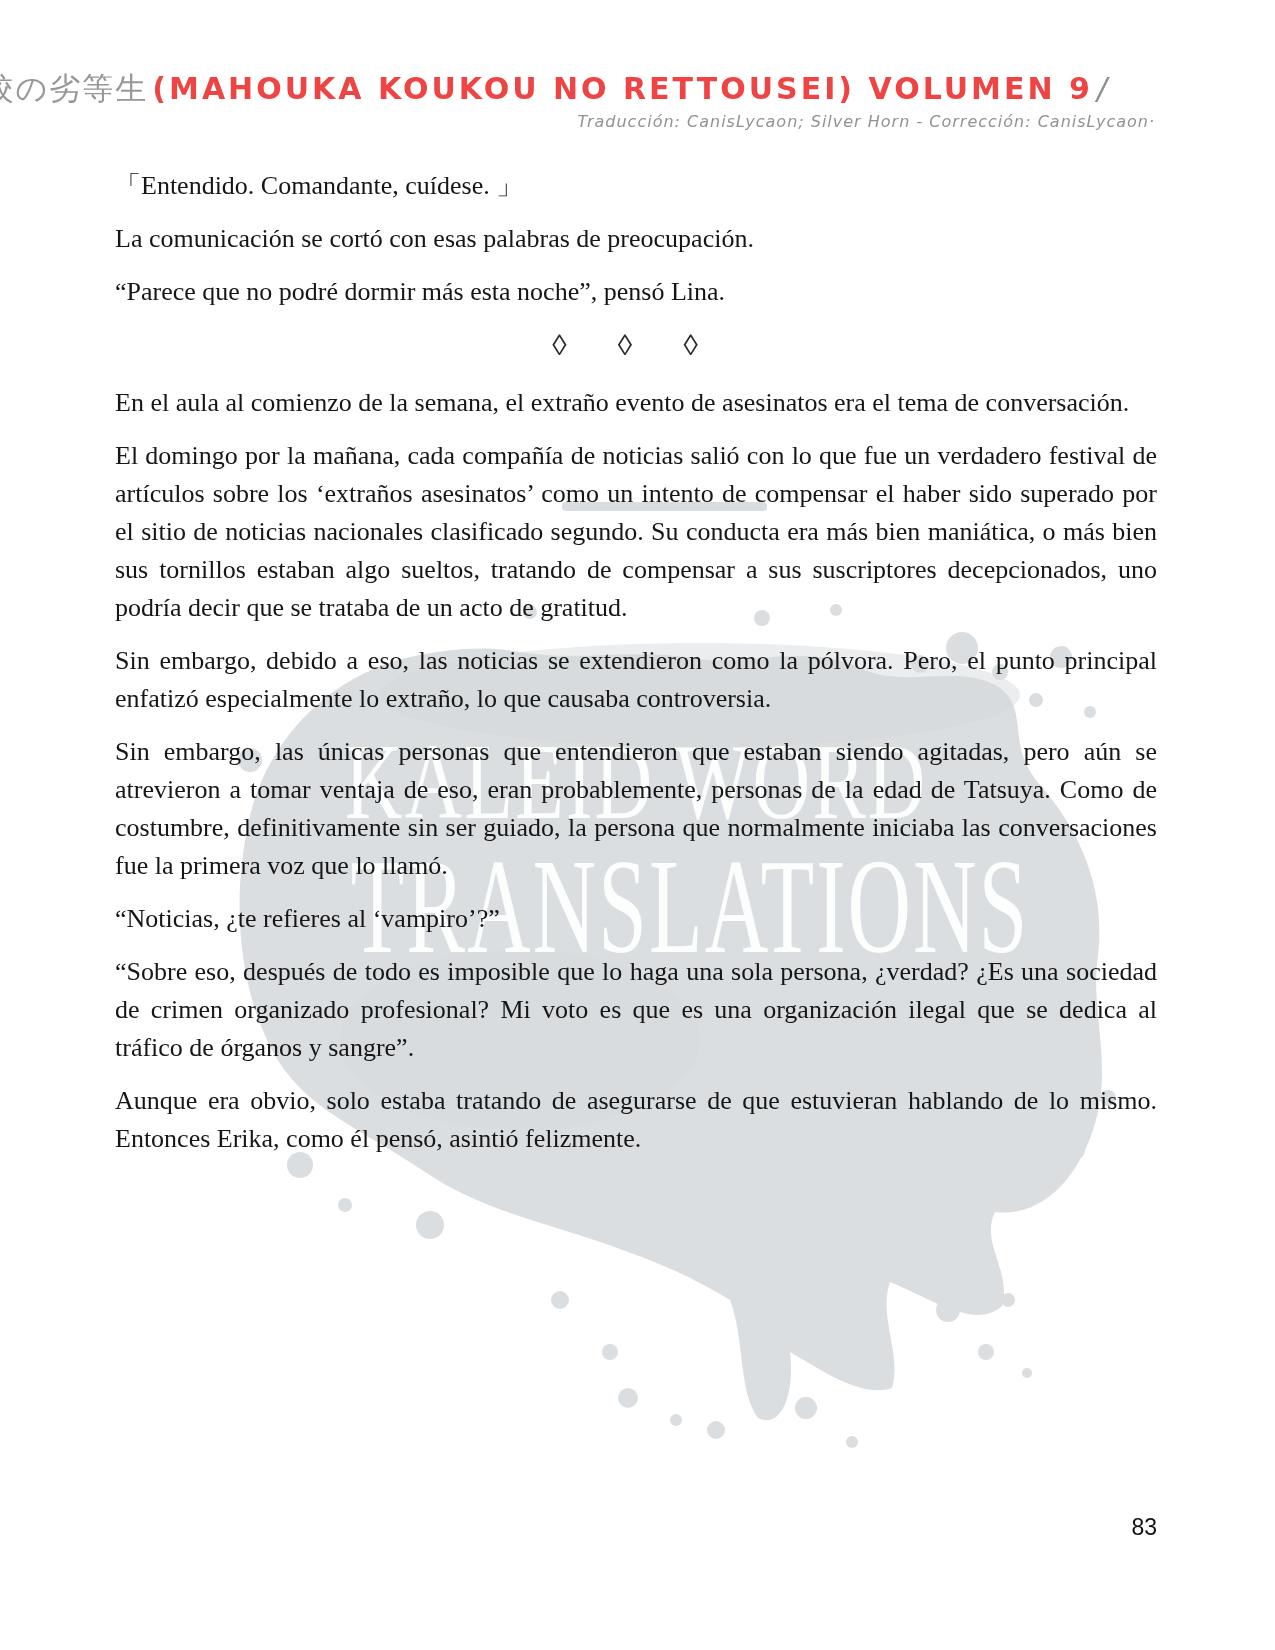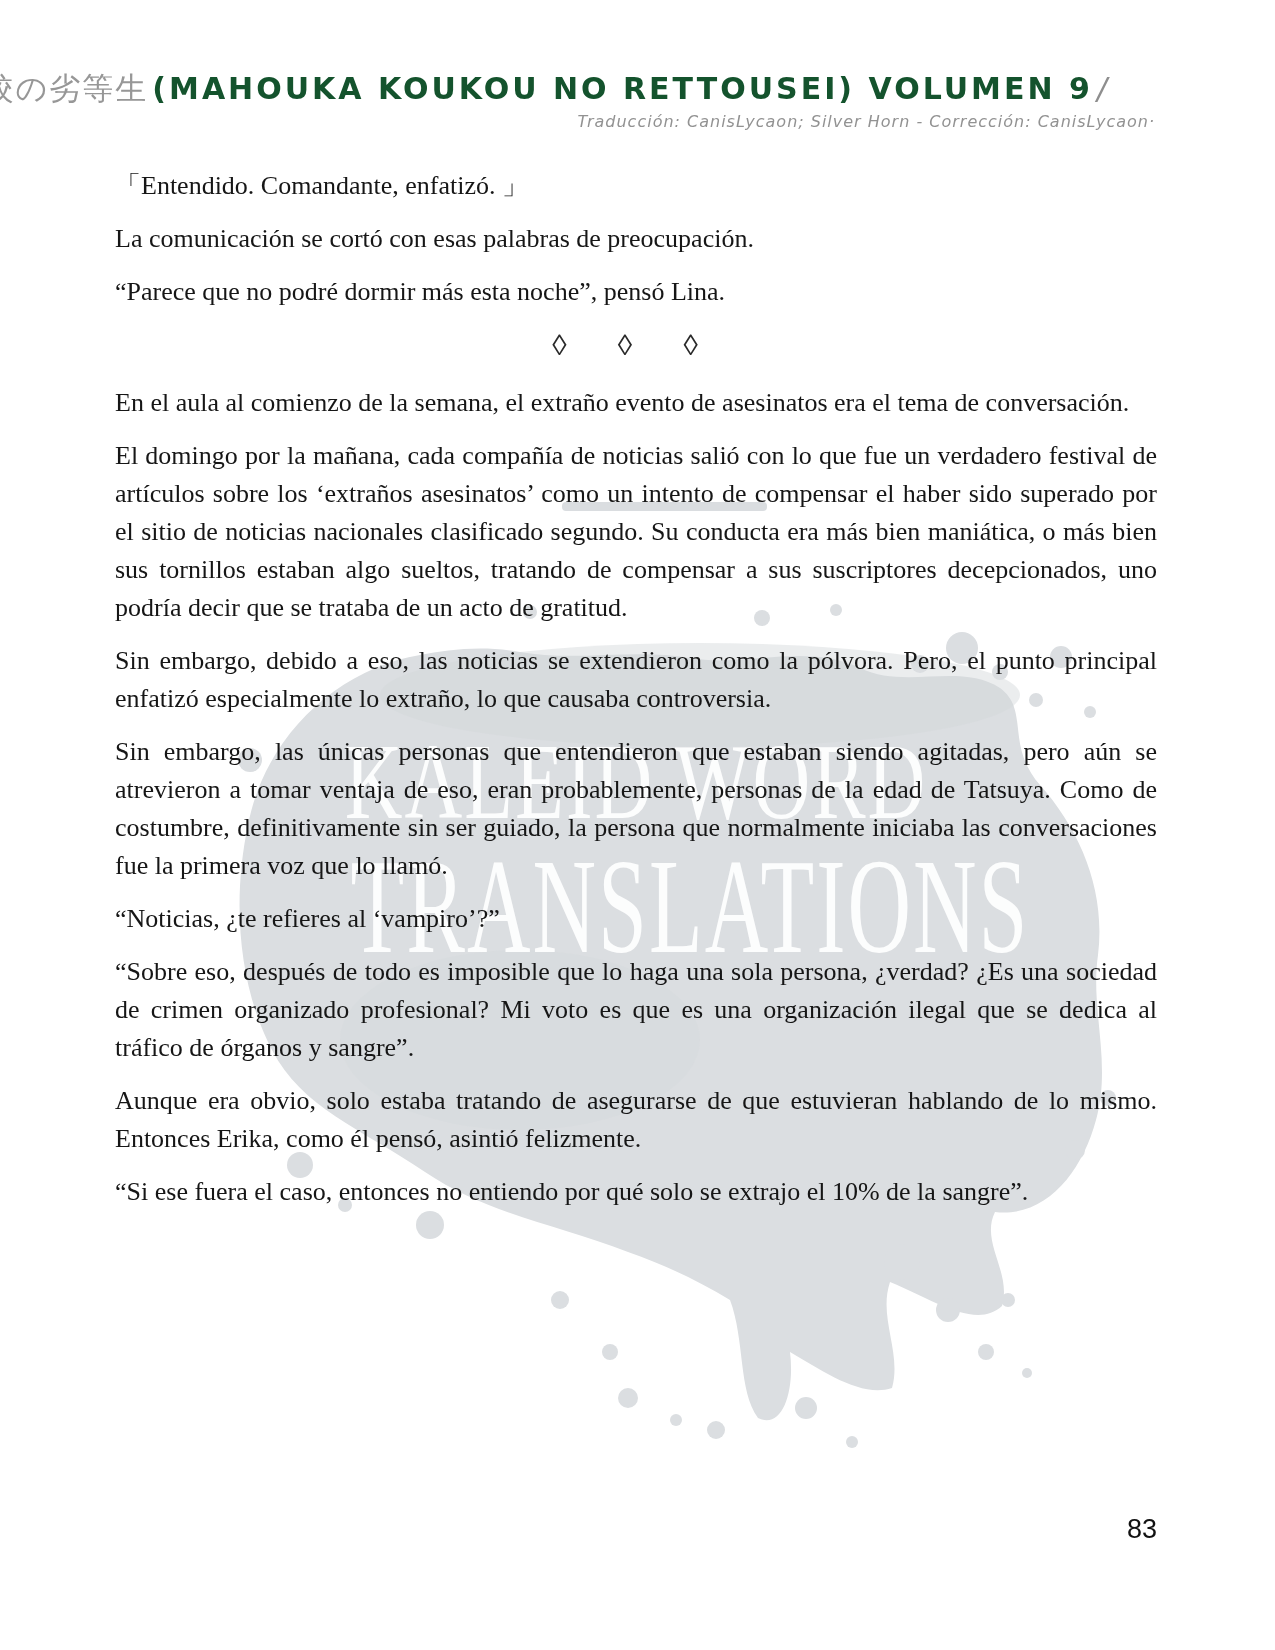--- a/index.html
+++ b/index.html
@@ -22,21 +22,21 @@
     white-space:nowrap;
     color:#8e8e8e;
   }
   .title-jp {
     font-family:"Liberation Serif", serif;
     font-size:31px; letter-spacing:2px; color:#979797;
   }
   .title-latin {
     font-family:"DejaVu Sans", sans-serif;
     font-weight:bold; font-size:30px; letter-spacing:3px;
-    color:#14532d;
+    color:#ef4444;
   }
   .title-slash {
     font-family:"DejaVu Sans", sans-serif;
     font-style:italic; font-size:30px; color:#8e8e8e; margin-left:4px;
   }
   .subtitle {
     position:absolute; top:112px; right:120px;
     font-family:"DejaVu Sans", sans-serif;
     font-style:italic; font-size:16px; letter-spacing:1px;
     color:#929292; white-space:nowrap;
@@ -53,21 +53,21 @@
     text-align:center;
     font-size:29px; letter-spacing:22px;
     color:#2a2a2a;
     margin:14px 0 20px 0;
   }
 
   
   .page-number {
     position:absolute; top:1514px; right:118px;
     font-family:"Liberation Sans", sans-serif;
-    font-size:27px; color:#111111;
+    font-size:23px; color:#111111;
   }
 </style>
 </head>
 <body>
 
 <svg class="watermark-layer" viewBox="0 0 1275 1650" xmlns="http://www.w3.org/2000/svg" aria-hidden="true">
   <g fill="#dbdee1">
     <path d="M 420 655
              C 340 668, 265 735, 248 825
              C 232 900, 238 985, 272 1050
@@ -129,29 +129,28 @@
 <div class="page-content">
 
   <div class="title-line">
     <span class="title-jp">魔法科高校の劣等生</span>
     <span class="title-latin">(MAHOUKA KOUKOU NO RETTOUSEI) VOLUMEN 9</span><span class="title-slash">/</span>
   </div>
 
   <div class="subtitle">Traducción: CanisLycaon; Silver Horn - Corrección: CanisLycaon·</div>
 
   <div class="doc-body">
-      <p>「Entendido. Comandante, enfatizó. 」</p>
+      <p>「Entendido. Comandante, cuídese. 」</p>
       <p>La comunicación se cortó con esas palabras de preocupación.</p>
       <p>“Parece que no podré dormir más esta noche”, pensó Lina.</p>
       <p class="separator">◊ ◊ ◊</p>
       <p>En el aula al comienzo de la semana, el extraño evento de asesinatos era el tema de conversación.</p>
       <p>El domingo por la mañana, cada compañía de noticias salió con lo que fue un verdadero festival de artículos sobre los ‘extraños asesinatos’ como un intento de compensar el haber sido superado por el sitio de noticias nacionales clasificado segundo. Su conducta era más bien maniática, o más bien sus tornillos estaban algo sueltos, tratando de compensar a sus suscriptores decepcionados, uno podría decir que se trataba de un acto de gratitud.</p>
       <p>Sin embargo, debido a eso, las noticias se extendieron como la pólvora. Pero, el punto principal enfatizó especialmente lo extraño, lo que causaba controversia.</p>
       <p>Sin embargo, las únicas personas que entendieron que estaban siendo agitadas, pero aún se atrevieron a tomar ventaja de eso, eran probablemente, personas de la edad de Tatsuya. Como de costumbre, definitivamente sin ser guiado, la persona que normalmente iniciaba las conversaciones fue la primera voz que lo llamó.</p>
       <p>“Noticias, ¿te refieres al ‘vampiro’?”</p>
       <p>“Sobre eso, después de todo es imposible que lo haga una sola persona, ¿verdad? ¿Es una sociedad de crimen organizado profesional? Mi voto es que es una organización ilegal que se dedica al tráfico de órganos y sangre”.</p>
       <p>Aunque era obvio, solo estaba tratando de asegurarse de que estuvieran hablando de lo mismo. Entonces Erika, como él pensó, asintió felizmente.</p>
-      <p>“Si ese fuera el caso, entonces no entiendo por qué solo se extrajo el 10% de la sangre”.</p>
     </div>
 
   <div class="page-number">83</div>
 
 </div>
 
 </body></html>

